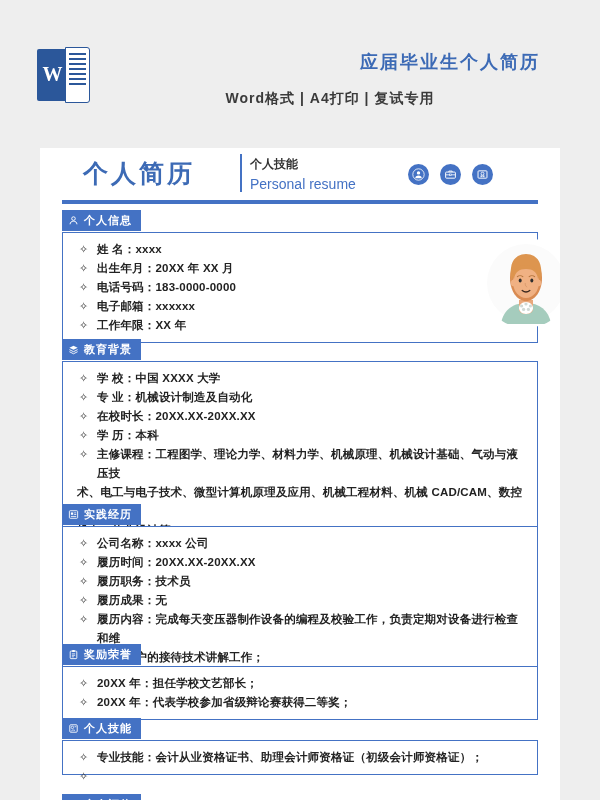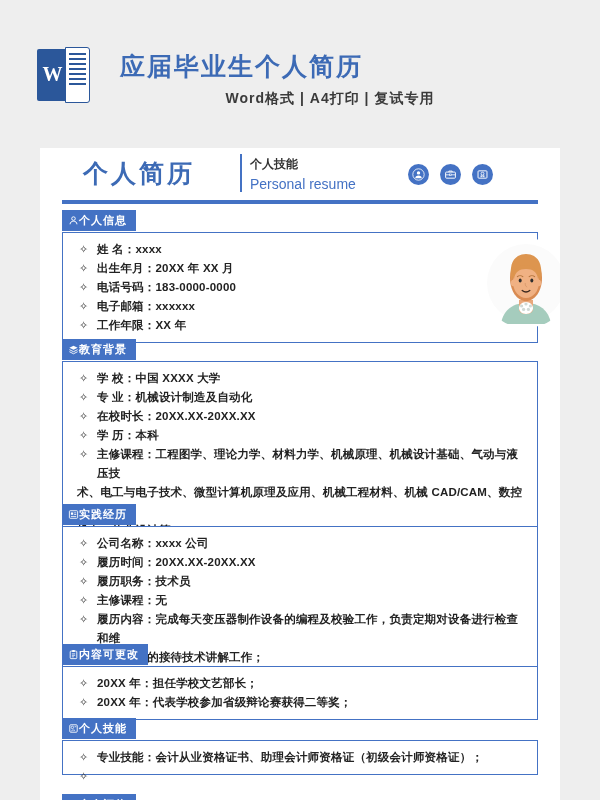--- a/index.html
+++ b/index.html
@@ -64,22 +64,22 @@
     height: 2px;
     background: #2b579a;
     margin-bottom: 3px;
   }
 
   .banner-title {
     position: absolute;
     left: 120px;
     top: 50px;
     width: 420px;
-    text-align: left;
-    font-size: 25px;
+    text-align: right;
+    font-size: 18px;
     font-weight: bold;
     color: #3c6ab5;
     letter-spacing: 2px;
   }
   .banner-sub {
     position: absolute;
     left: 120px;
     top: 90px;
     width: 420px;
     text-align: center;
@@ -162,20 +162,21 @@
     top: 52px;
     width: 476px;
     height: 4px;
     background: #4472c4;
   }
 
   
   .sec-tag {
     display: inline-flex;
     align-items: center;
+    gap: 5px;
     background: #4472c4;
     color: #ffffff;
     font-size: 11px;
     font-weight: bold;
     padding: 3px 9px 3px 6px;
     letter-spacing: 1px;
     white-space: nowrap;
   }
   .sec-tag svg { display: block; flex: 0 0 auto; }
 
@@ -360,36 +361,36 @@
         <line x1="9" y1="5.6" x2="12" y2="5.6" stroke="#ffffff" stroke-width="1.2"></line>
         <line x1="9" y1="8" x2="12" y2="8" stroke="#ffffff" stroke-width="1.2"></line>
         <line x1="4.2" y1="10.8" x2="12" y2="10.8" stroke="#ffffff" stroke-width="1.2"></line>
       </svg>
       <span>实践经历</span>
     </div>
     <div class="sec-body">
       <div class="li"><span class="dia">✧</span><span>公司名称：xxxx 公司</span></div>
       <div class="li"><span class="dia">✧</span><span>履历时间：20XX.XX-20XX.XX</span></div>
       <div class="li"><span class="dia">✧</span><span>履历职务：技术员</span></div>
-      <div class="li"><span class="dia">✧</span><span>主修课程：无</span></div>
+      <div class="li"><span class="dia">✧</span><span>履历成果：无</span></div>
       <div class="li"><span class="dia">✧</span><span>履历内容：完成每天变压器制作设备的编程及校验工作，负责定期对设备进行检查和维</span></div>
       <div class="li cont">护，负责客户的接待技术讲解工作；</div>
     </div>
   </div>
 
   <div class="section" id="sec-awards">
     <div class="sec-tag">
       <svg width="11" height="11" viewBox="0 0 16 16">
         <rect x="3.2" y="3" width="9.6" height="11" rx="1.2" fill="none" stroke="#ffffff" stroke-width="1.3"></rect>
         <rect x="6" y="1.6" width="4" height="2.6" rx="0.6" fill="#ffffff"></rect>
         <line x1="5.6" y1="7" x2="10.4" y2="7" stroke="#ffffff" stroke-width="1.1"></line>
         <line x1="5.6" y1="9.2" x2="10.4" y2="9.2" stroke="#ffffff" stroke-width="1.1"></line>
         <line x1="5.6" y1="11.4" x2="8.6" y2="11.4" stroke="#ffffff" stroke-width="1.1"></line>
       </svg>
-      <span>内容可更改</span>
+      <span>奖励荣誉</span>
     </div>
     <div class="sec-body">
       <div class="li"><span class="dia">✧</span><span>20XX 年：担任学校文艺部长；</span></div>
       <div class="li"><span class="dia">✧</span><span>20XX 年：代表学校参加省级辩论赛获得二等奖；</span></div>
     </div>
   </div>
 
   <div class="section" id="sec-skills">
     <div class="sec-tag">
       <svg width="11" height="11" viewBox="0 0 16 16">

